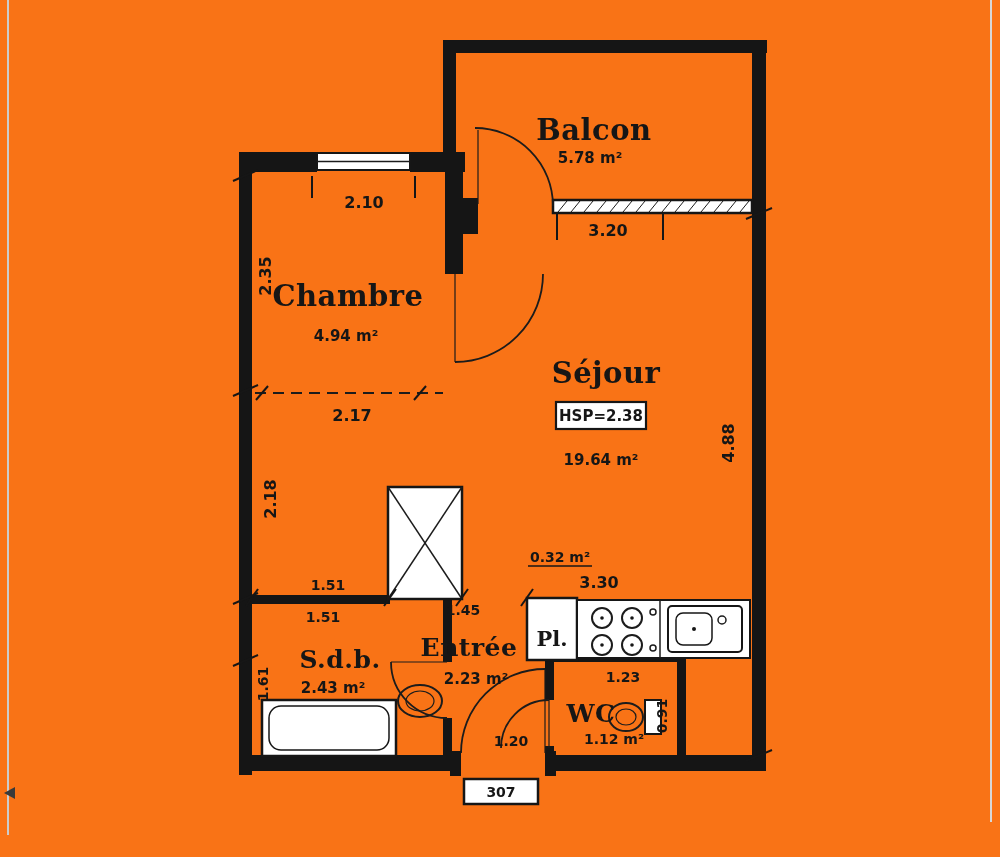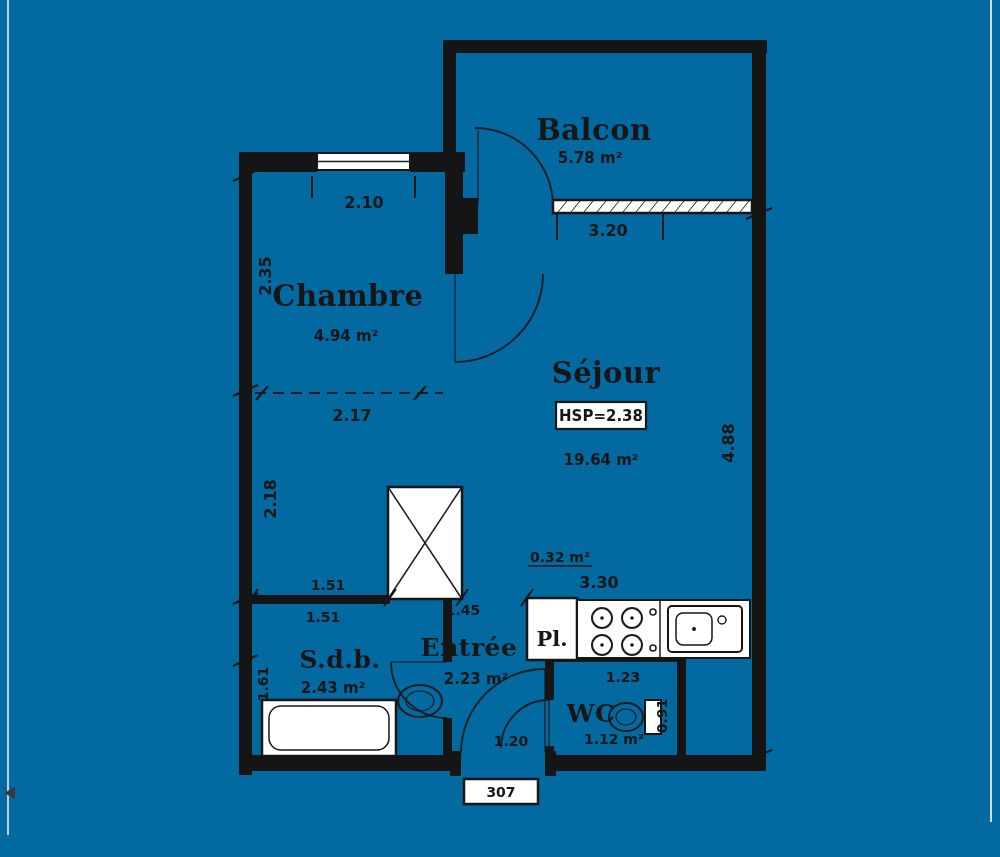--- a/index.html
+++ b/index.html
@@ -1,16 +1,16 @@
 <!DOCTYPE html>
 <html><head>
 <meta charset="utf-8">
 <style>
   html,body{margin:0;padding:0;background:#fdfdfd;}
-  .stage{position:relative;width:1000px;height:857px;background:#0369a1;overflow:hidden;}
+  .stage{position:relative;width:1000px;height:857px;background:#f97316;overflow:hidden;}
   svg{display:block;}
   text{fill:#161616;}
   .room-label{font-family:"DejaVu Serif",serif;font-size:29px;font-weight:600;letter-spacing:.5px;}
   .room-label-sm{font-family:"DejaVu Serif",serif;font-size:25px;font-weight:600;letter-spacing:.5px;}
   .closet-label{font-family:"DejaVu Serif",serif;font-size:21px;font-weight:600;}
   .area-label{font-family:"DejaVu Sans",sans-serif;font-size:15px;font-weight:bold;}
   .dim-label{font-family:"DejaVu Sans",sans-serif;font-size:16px;font-weight:bold;}
   .dim-label-sm{font-family:"DejaVu Sans",sans-serif;font-size:14px;font-weight:bold;}
   .wall{fill:#151515;}
   .outline{fill:#ffffff;stroke:#161616;}

